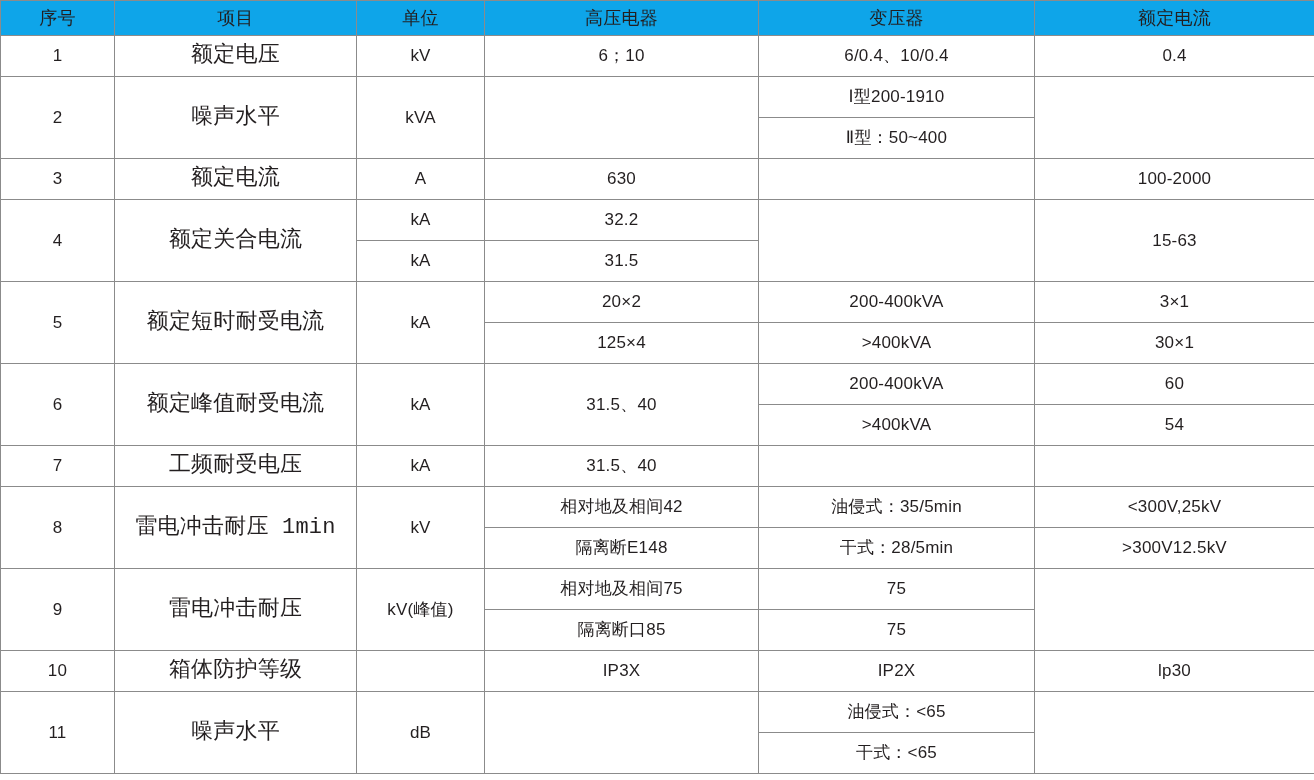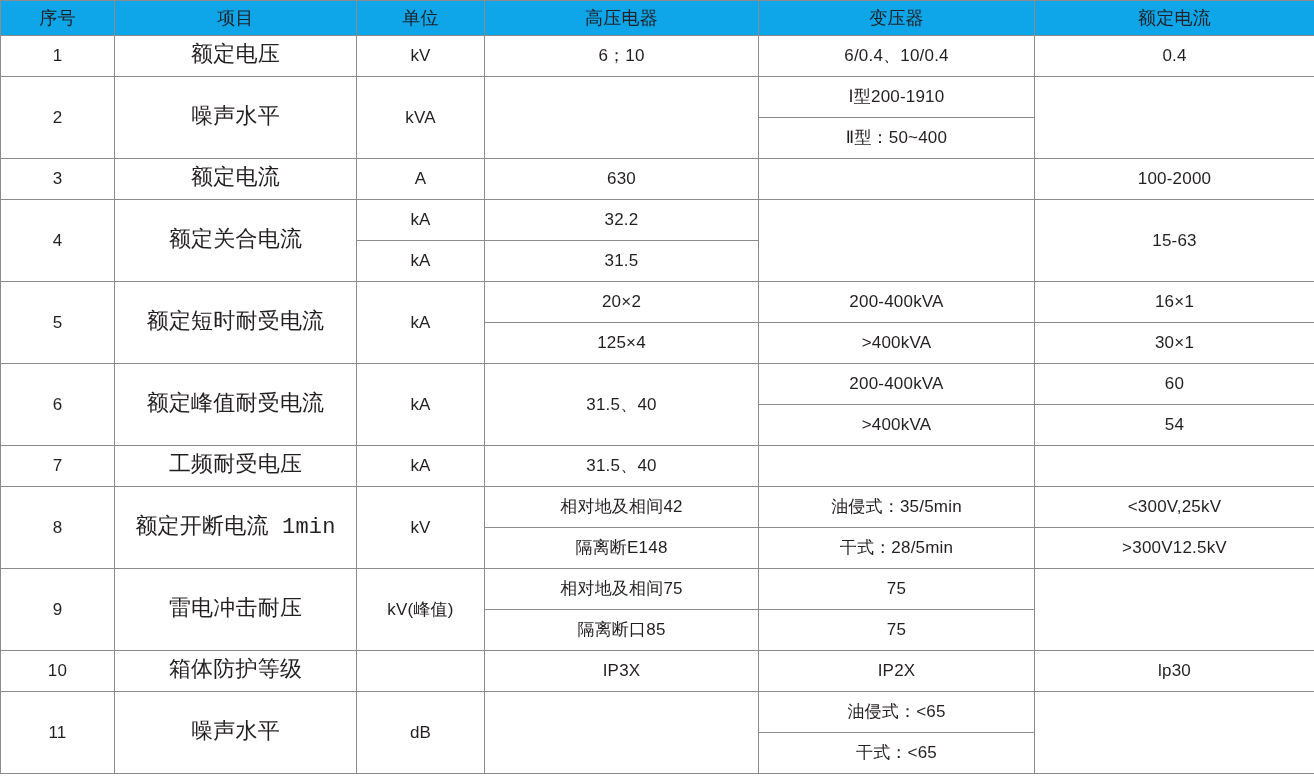--- a/index.html
+++ b/index.html
@@ -134,21 +134,21 @@
         <td class="numcell">kA</td>
         <td class="numcell">31.5</td>
       </tr>
 
       <tr>
         <td class="numcell" rowspan="2">5</td>
         <td class="itemcell" rowspan="2">额定短时耐受电流</td>
         <td class="numcell" rowspan="2">kA</td>
         <td class="numcell">20×2</td>
         <td class="numcell">200-400kVA</td>
-        <td class="numcell">16×1</td>
+        <td class="numcell">3×1</td>
       </tr>
       <tr>
         <td class="numcell">125×4</td>
         <td class="numcell">&gt;400kVA</td>
         <td class="numcell">30×1</td>
       </tr>
 
       <tr>
         <td class="numcell" rowspan="2">6</td>
         <td class="itemcell" rowspan="2">额定峰值耐受电流</td>
@@ -166,21 +166,21 @@
         <td class="numcell">7</td>
         <td class="itemcell">工频耐受电压</td>
         <td class="numcell">kA</td>
         <td class="numcell">31.5、40</td>
         <td class="numcell blank"></td>
         <td class="numcell blank"></td>
       </tr>
 
       <tr>
         <td class="numcell" rowspan="2">8</td>
-        <td class="itemcell" rowspan="2">额定开断电流 1min</td>
+        <td class="itemcell" rowspan="2">雷电冲击耐压 1min</td>
         <td class="numcell" rowspan="2">kV</td>
         <td class="numcell">相对地及相间42</td>
         <td class="numcell">油侵式：35/5min</td>
         <td class="numcell">&lt;300V,25kV</td>
       </tr>
       <tr>
         <td class="numcell">隔离断E148</td>
         <td class="numcell">干式：28/5min</td>
         <td class="numcell">&gt;300V12.5kV</td>
       </tr>

